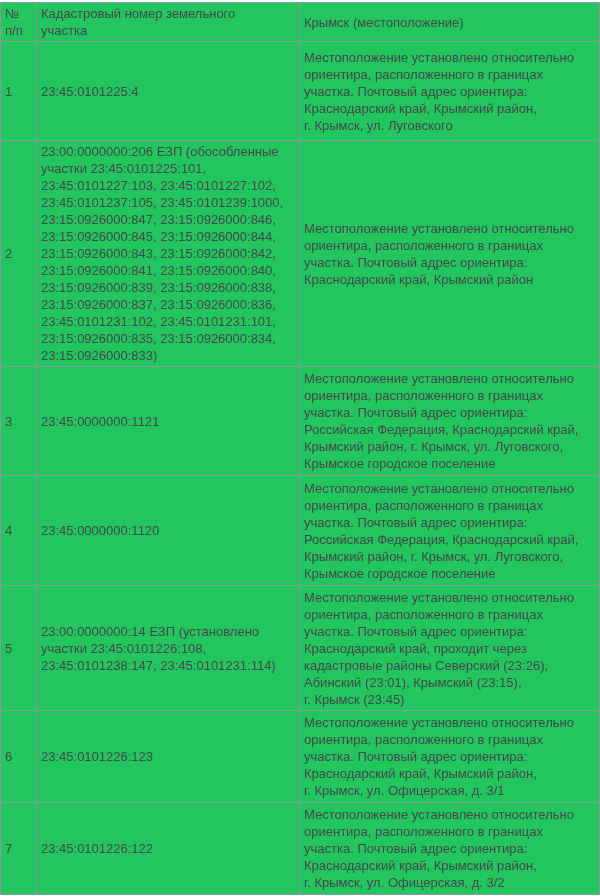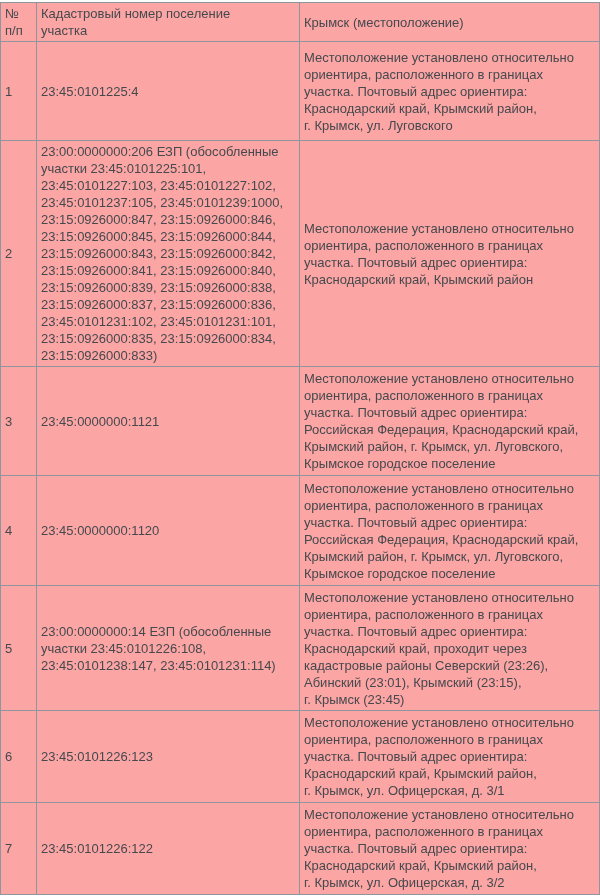--- a/index.html
+++ b/index.html
@@ -12,21 +12,21 @@
     font-size: 13px;
     line-height: 17px;
     color: #45494d;
     width: 600px;
   }
   table.cadastral {
     border-collapse: collapse;
     table-layout: fixed;
     width: 599px;
     margin: 2px 0 0 0;
-    background: #fca5a5;
+    background: #22c55e;
   }
   table.cadastral col.c-num   { width: 36px; }
   table.cadastral col.c-cad   { width: 263px; }
   table.cadastral col.c-addr  { width: 300px; }
   table.cadastral th,
   table.cadastral td {
     border: 1px solid #8e959d;
     vertical-align: middle;
     text-align: left;
     font-weight: normal;
@@ -48,21 +48,21 @@
 
 <table class="cadastral">
   <colgroup>
     <col class="c-num">
     <col class="c-cad">
     <col class="c-addr">
   </colgroup>
   <thead>
     <tr>
       <th>№ п/п</th>
-      <th>Кадастровый номер поселение
+      <th>Кадастровый номер земельного
 участка</th>
       <th>Крымск (местоположение)</th>
     </tr>
   </thead>
   <tbody id="rows">
   <tr>
     <td>1</td>
     <td>23:45:0101225:4</td>
     <td>Местоположение установлено относительно
 ориентира, расположенного в границах
@@ -109,21 +109,21 @@
     <td>Местоположение установлено относительно
 ориентира, расположенного в границах
 участка. Почтовый адрес ориентира:
 Российская Федерация, Краснодарский край,
 Крымский район, г. Крымск, ул. Луговского,
 Крымское городское поселение</td>
   </tr>
 
   <tr>
     <td>5</td>
-    <td>23:00:0000000:14 ЕЗП (обособленные
+    <td>23:00:0000000:14 ЕЗП (установлено
 участки 23:45:0101226:108,
 23:45:0101238:147, 23:45:0101231:114)</td>
     <td>Местоположение установлено относительно
 ориентира, расположенного в границах
 участка. Почтовый адрес ориентира:
 Краснодарский край, проходит через
 кадастровые районы Северский (23:26),
 Абинский (23:01), Крымский (23:15),
 г. Крымск (23:45)</td>
   </tr>

